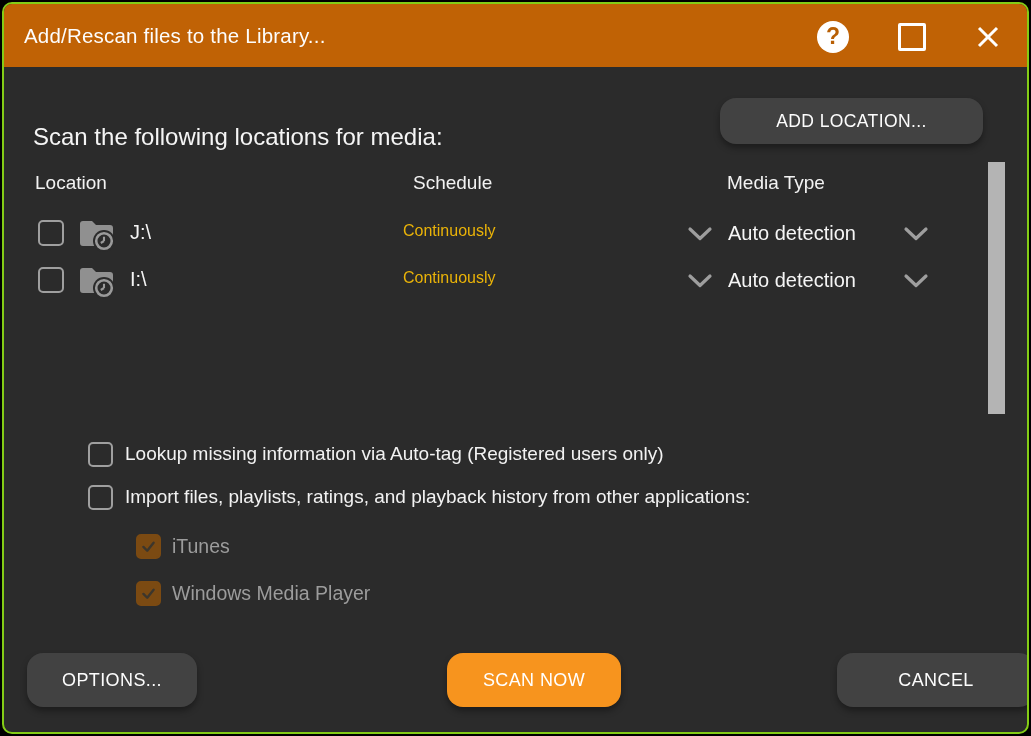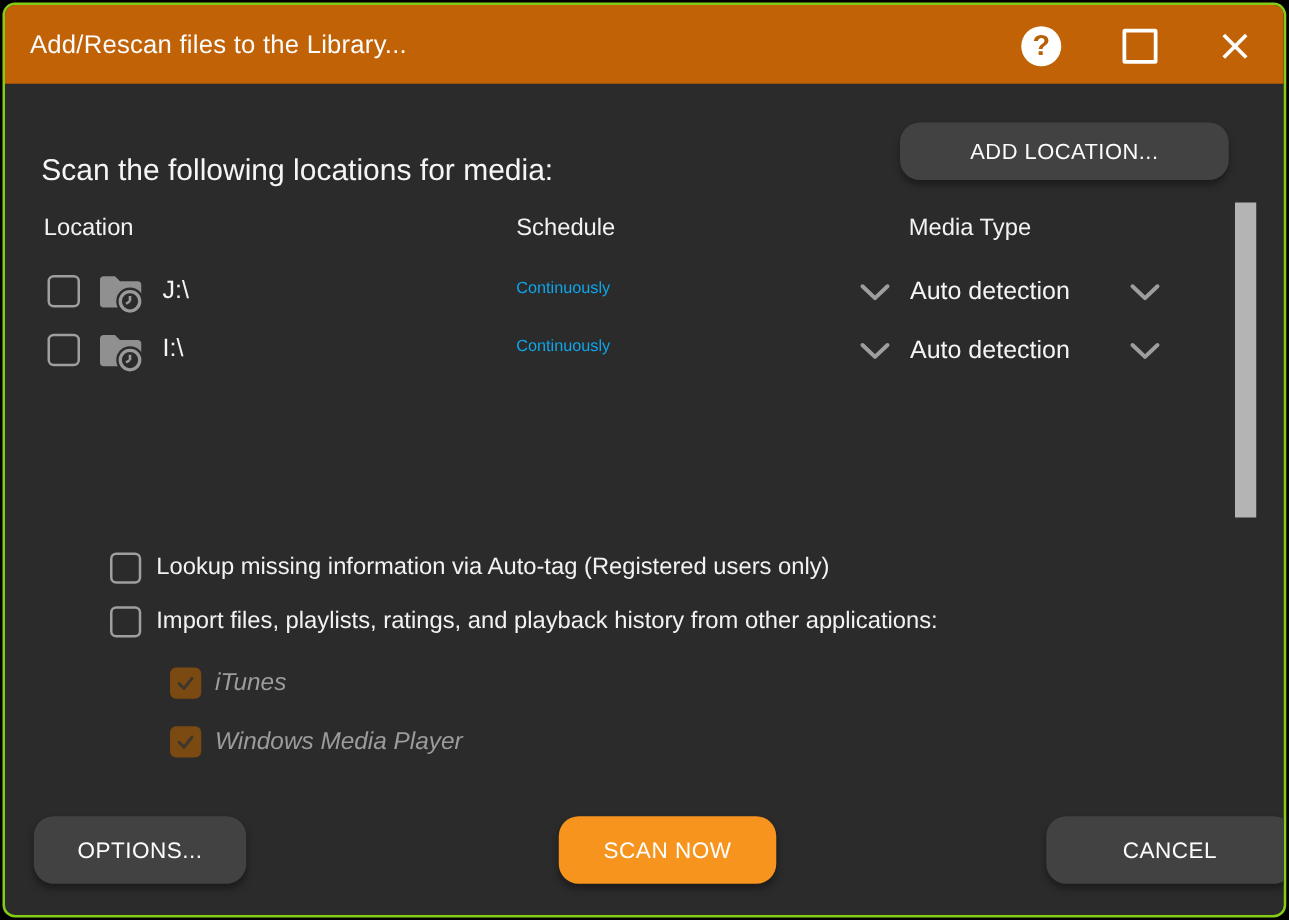--- a/index.html
+++ b/index.html
@@ -28,32 +28,32 @@
   .row-0{top:207px;} .row-1{top:254px;}
   .cb{position:absolute;width:26px;height:26px;box-sizing:border-box;border:2.5px solid #9f9f9f;
     border-radius:5px;background:transparent;cursor:pointer;display:flex;align-items:center;
     justify-content:center;}
   .cb svg{display:none;}
   .cb.checked{background:#7b4a12;border-color:#7b4a12;}
   .cb.checked svg{display:block;}
   .row-cb{left:34px;top:9px;}
   .folder-ico{position:absolute;left:73px;top:4px;}
   .loc-name{position:absolute;left:126px;top:10px;color:#f5f5f5;font-size:20px;}
-  .sched-val{position:absolute;left:409px;top:11px;color:#0ea5e9;font-size:13px;}
+  .sched-val{position:absolute;left:399px;top:11px;color:#eab308;font-size:16px;}
   .sched-chev{position:absolute;left:683px;top:15px;cursor:pointer;}
   .media-val{position:absolute;left:724px;top:11px;color:#f5f5f5;font-size:20px;}
   .media-chev{position:absolute;left:899px;top:15px;cursor:pointer;}
   .scrollbar{position:absolute;left:984px;top:158px;width:17px;height:252px;background:#b4b4b4;}
   .opt-row{position:absolute;height:30px;}
   .opt-label{position:absolute;left:37px;top:1px;color:#f2f2f2;font-size:19px;white-space:nowrap;}
   .opt-cb{left:0;top:0;width:25px;height:25px;border-radius:5px;}
   .lookup-row{left:84px;top:438px;}
   .import-row{left:84px;top:481px;}
   .app-row{position:absolute;height:30px;}
-  .app-label{position:absolute;left:36px;top:1px;color:#9c9c9c;font-size:19.5px;white-space:nowrap;font-style:italic;}
+  .app-label{position:absolute;left:36px;top:1px;color:#9c9c9c;font-size:19.5px;white-space:nowrap;}
   .itunes-row{left:132px;top:530px;}
   .wmp-row{left:132px;top:577px;}
   
   .footer-btn{position:absolute;top:649px;height:54px;}
   .options-btn{left:23px;width:170px;}
   .scan-now-btn{left:443px;width:174px;background:#f7941e;color:#ffffff;font-weight:400;}
   .save-btn{left:642px;width:168px;}
   .cancel-btn{left:833px;width:198px;}
 </style>
 </head>

